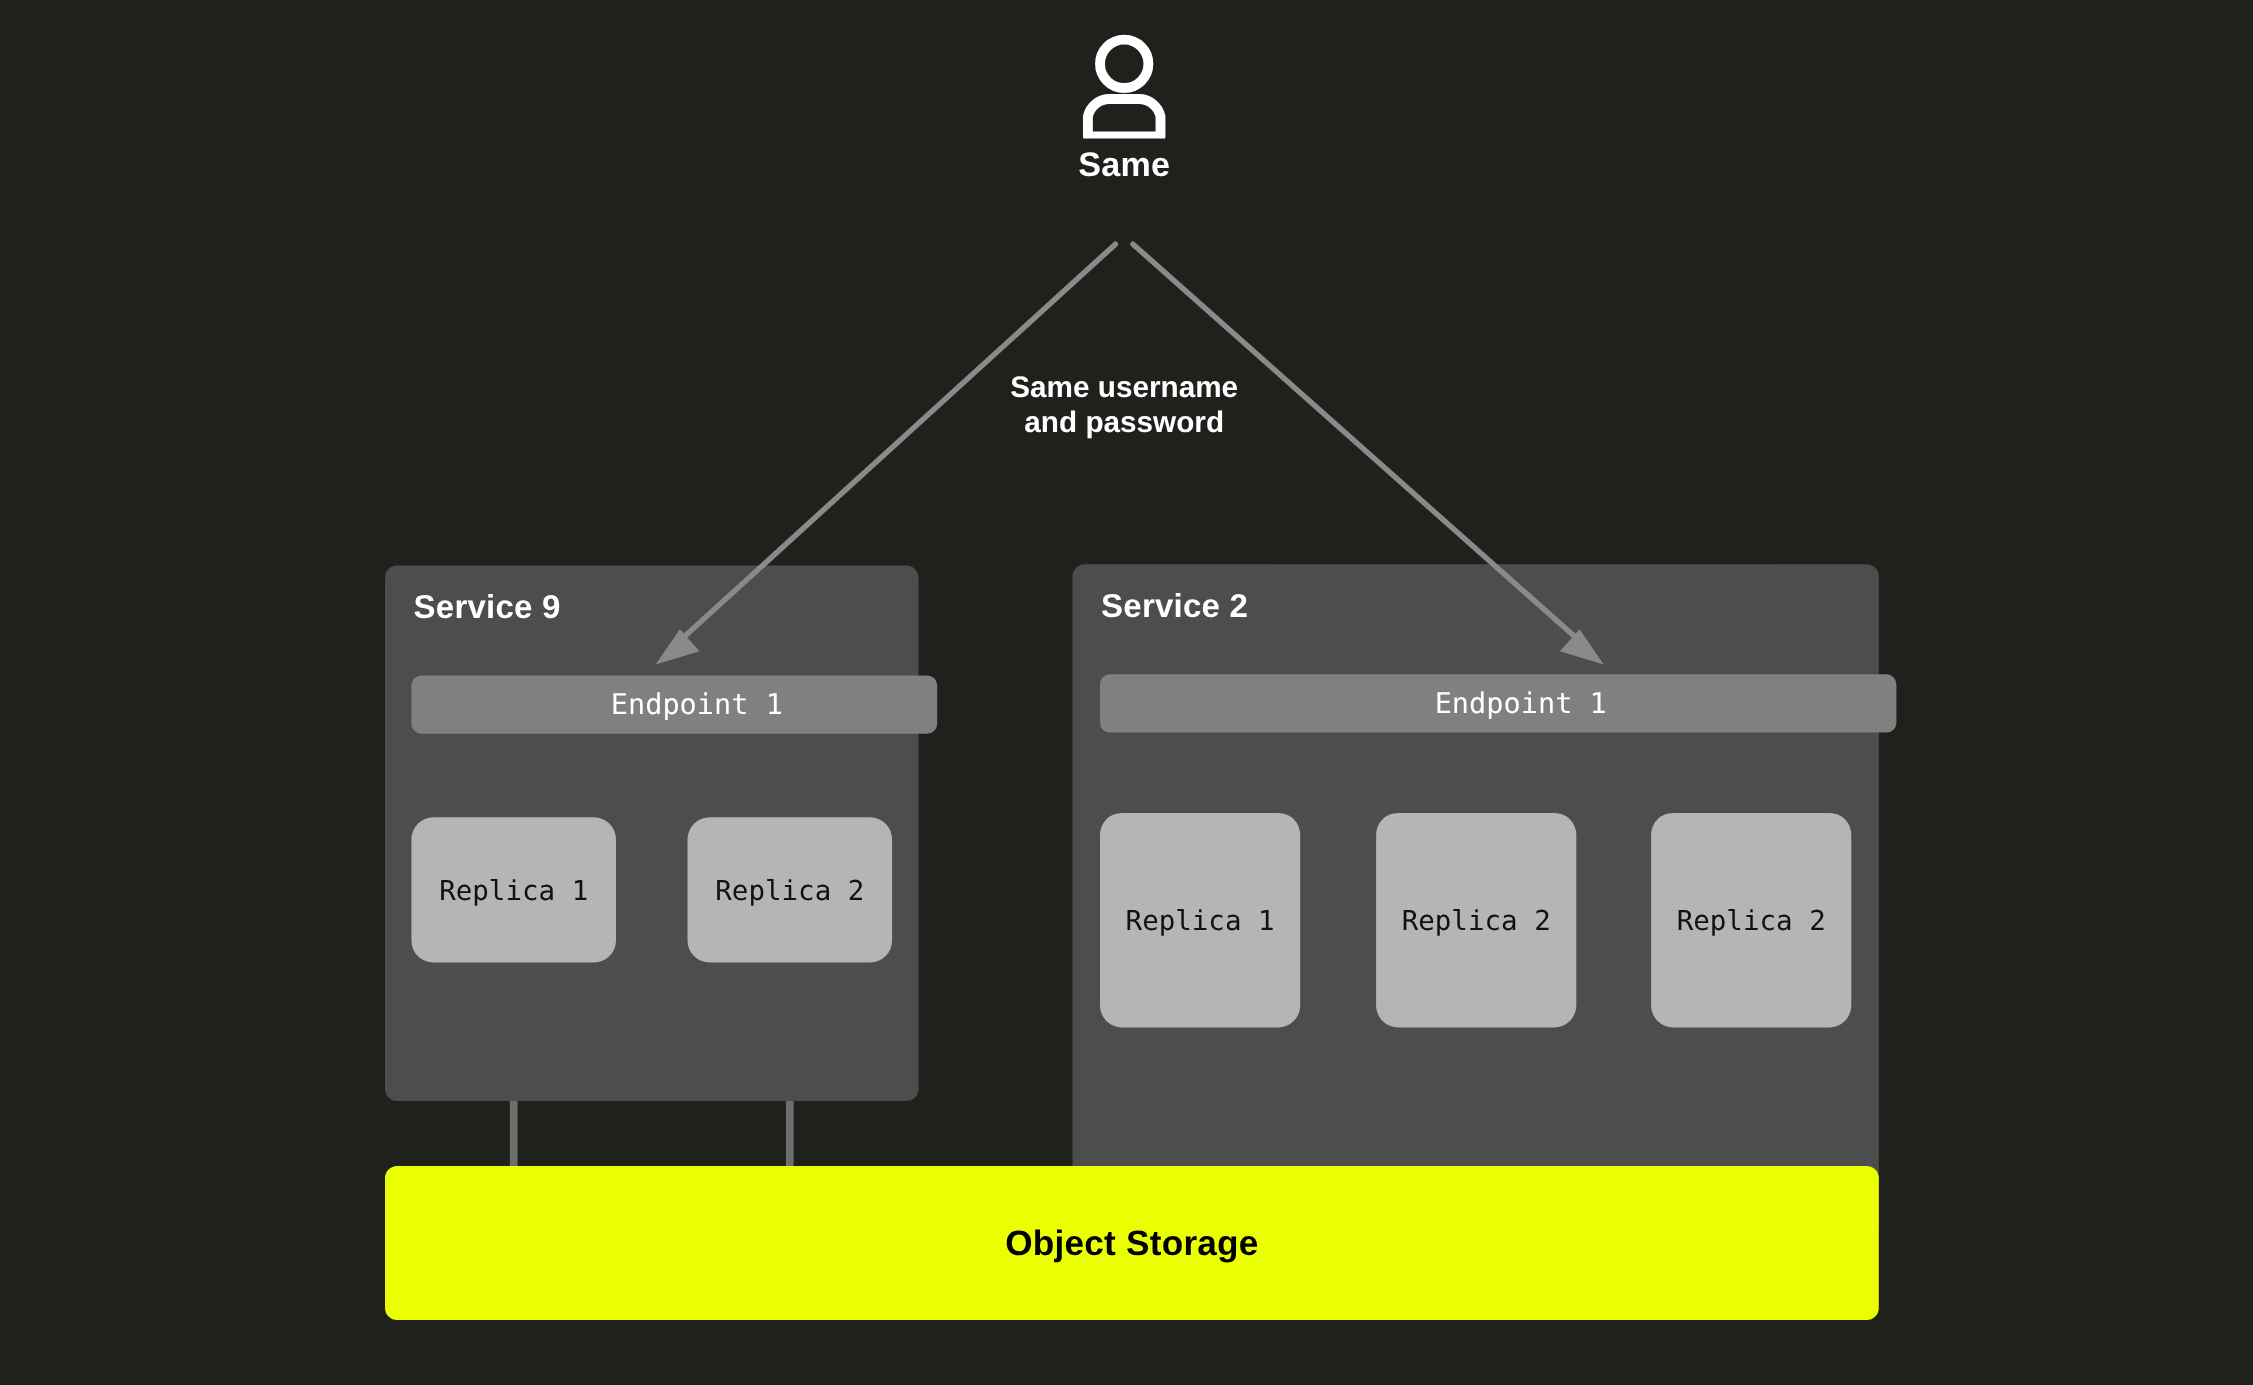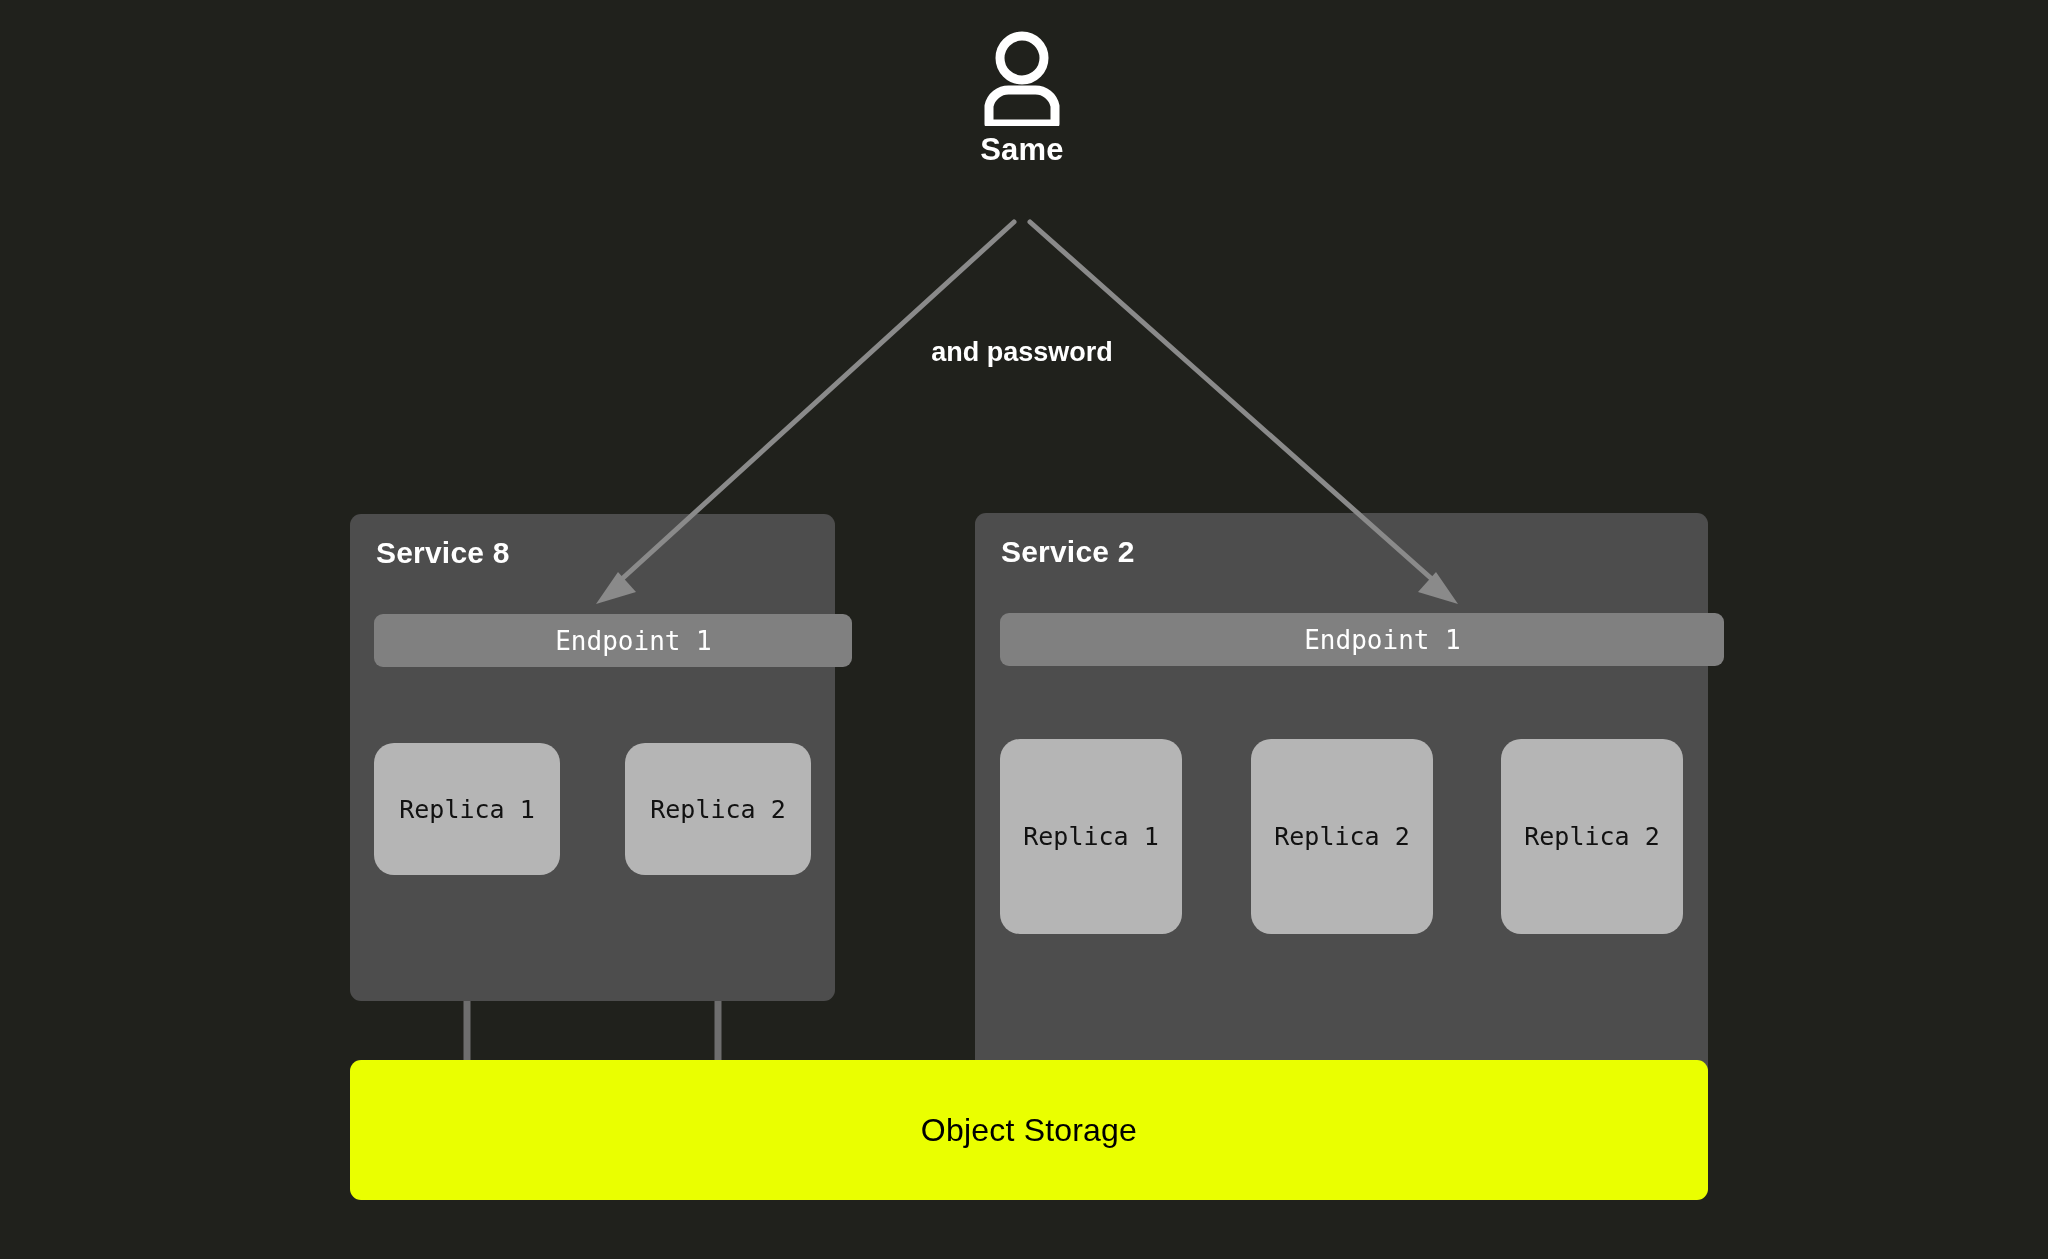--- a/index.html
+++ b/index.html
@@ -134,21 +134,21 @@
     background: #eaff00;
     border-radius: 11px;
     display: flex;
     align-items: center;
     justify-content: center;
     z-index: 3;
   }
   #object-storage-label {
     color: #000000;
     font-size: 32px;
-    font-weight: normal;
+    font-weight: bold;
     letter-spacing: 0.2px;
   }
 </style>
 </head>
 <body>
 
 <div id="canvas">
 
   <svg id="connector-layer" class="layer-svg" viewBox="0 0 2048 1259" preserveAspectRatio="none">
     <g stroke="#6e6e6e" stroke-width="7" fill="none">
@@ -164,25 +164,26 @@
 
   <div id="actor">
     <svg id="actor-icon" width="84" height="96" viewBox="0 0 84 96">
       <circle cx="42" cy="28" r="22" fill="none" stroke="#ffffff" stroke-width="9"></circle>
       <path d="M 9 94 L 9 76 A 20 20 0 0 1 29 60 L 55 60 A 20 20 0 0 1 75 76 L 75 94 Z" fill="none" stroke="#ffffff" stroke-width="9" stroke-linejoin="round"></path>
     </svg>
     <div id="actor-label">Same</div>
   </div>
 
   <div id="arrow-note">
+    <div>Same username</div>
     <div>and password</div>
   </div>
 
   <div id="service-1" class="service-panel">
-    <div class="service-title">Service 8</div>
+    <div class="service-title">Service 9</div>
     <div id="endpoint-1" class="endpoint-bar">Endpoint 1</div>
     <div id="s1-replica-1" class="replica-box">Replica 1</div>
     <div id="s1-replica-2" class="replica-box">Replica 2</div>
   </div>
 
   <div id="service-2" class="service-panel">
     <div class="service-title">Service 2</div>
     <div id="endpoint-2" class="endpoint-bar">Endpoint 1</div>
     <div id="s2-replica-1" class="replica-box">Replica 1</div>
     <div id="s2-replica-2" class="replica-box">Replica 2</div>

